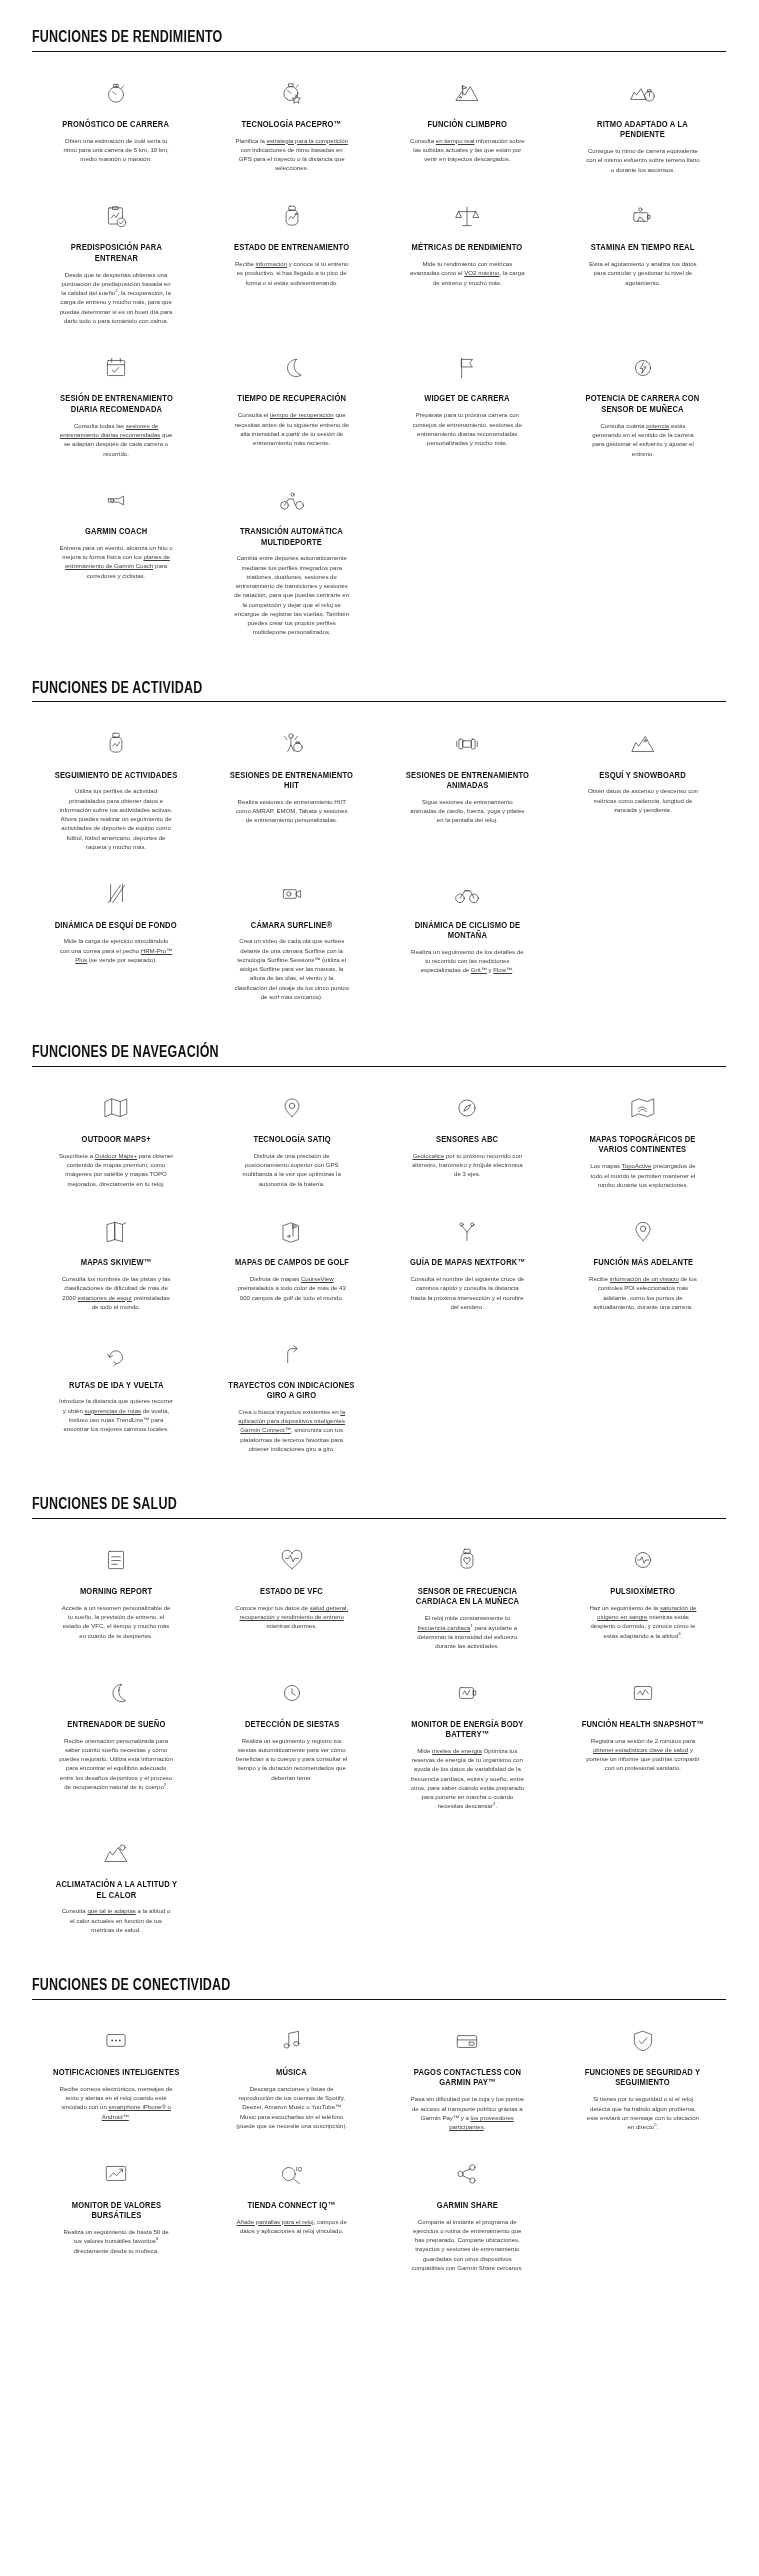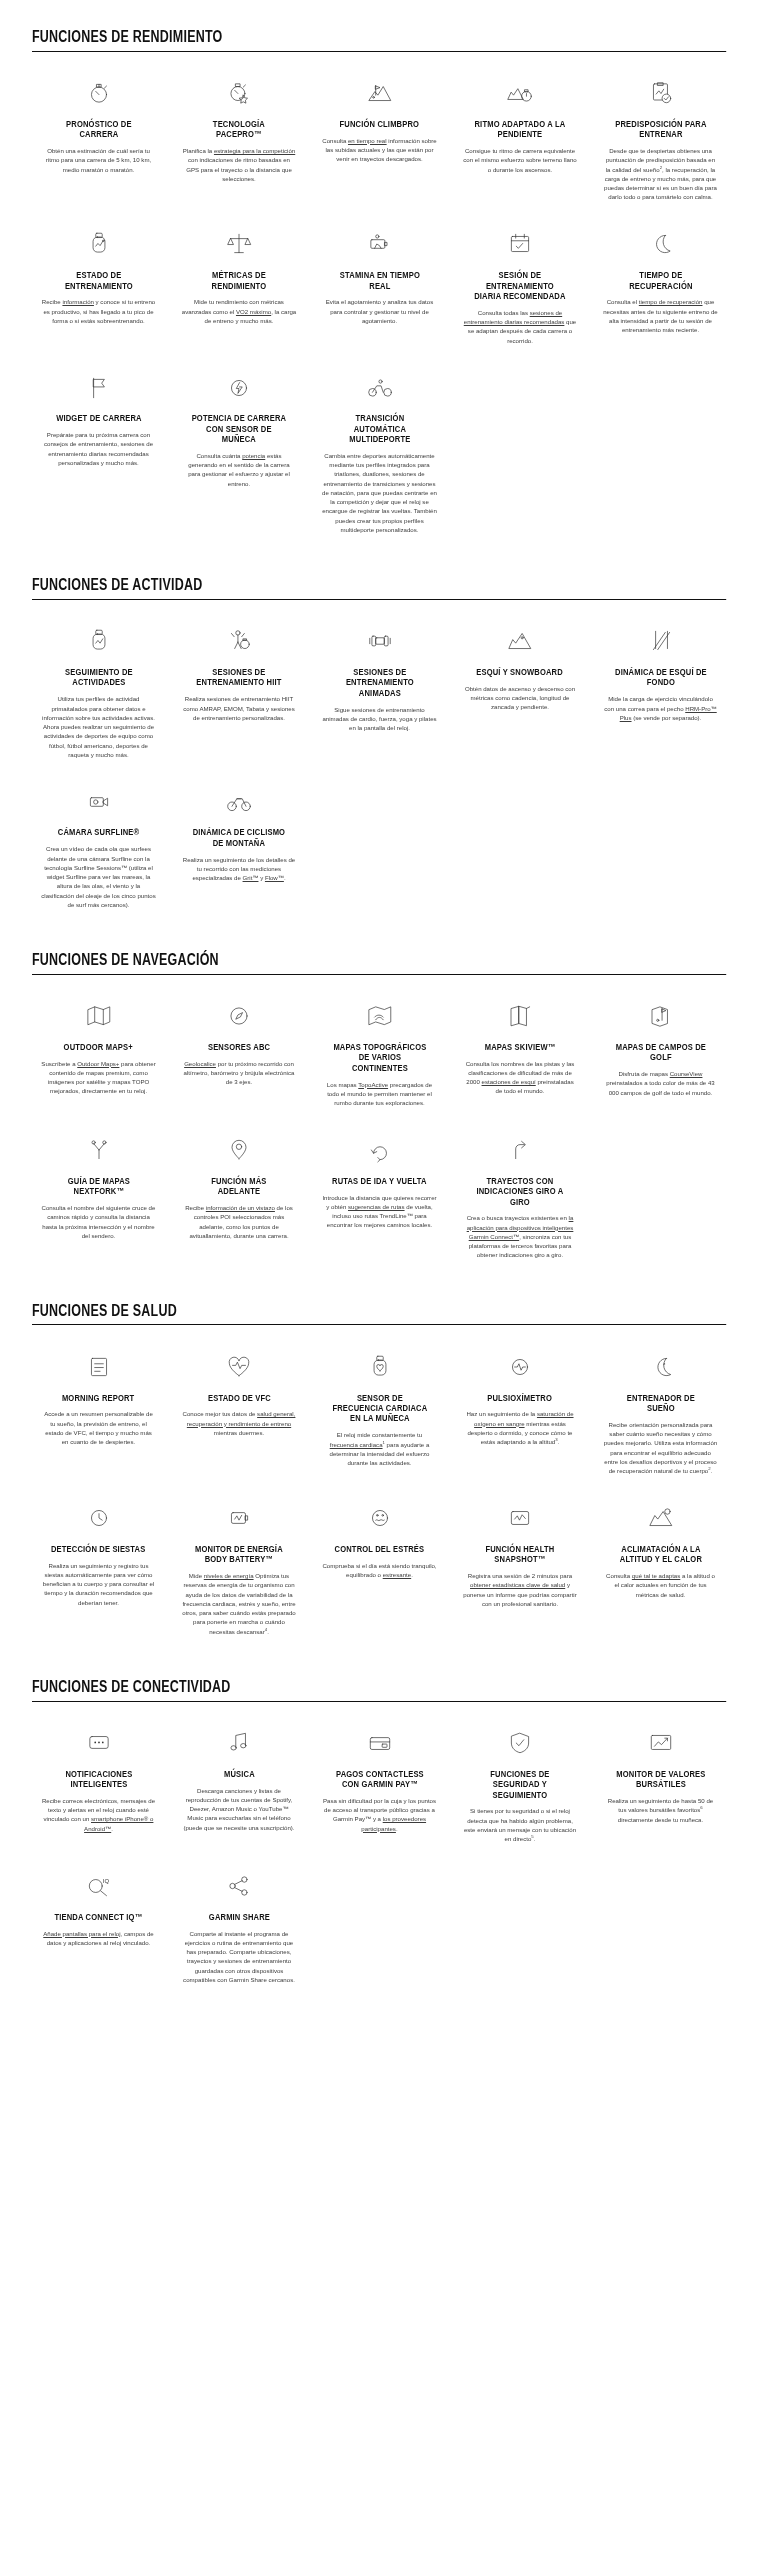--- a/index.html
+++ b/index.html
@@ -28,21 +28,21 @@
     padding-bottom: 4.8px;
     border-bottom: 0.8px solid #111111;
     margin-top: 28px;
     margin-bottom: 18px;
     transform: scaleX(0.78);
     transform-origin: left center;
     width: 128%;
   }
   .grid {
     display: grid;
-    grid-template-columns: repeat(5, 1fr);
+    grid-template-columns: repeat(4, 1fr);
     column-gap: 7.5px;
     row-gap: 5.3px;
   }
   .card {
     padding: 7.5px 8.6px 14px 8.6px;
     text-align: center;
     display: flex;
     flex-direction: column;
     align-items: center;
   }
@@ -218,20 +218,30 @@
               <circle cx="26" cy="26" r="14" stroke="#333" stroke-width="1.3" fill="none" stroke-linecap="round" stroke-linejoin="round"></circle>
               <polyline points="27,16 21,27 26,27 24,36 32,24 27,24" stroke="#333" stroke-width="1.3" fill="none" stroke-linecap="round" stroke-linejoin="round"></polyline>
             </svg>
           </div>
           <div class="card-title">POTENCIA DE CARRERA CON SENSOR DE MUÑECA</div>
           <div class="card-desc">Consulta cuánta <u>potencia</u> estás generando en el sentido de la carrera para gestionar el esfuerzo y ajustar el entreno.</div>
         </div>
         <div class="card">
           <div class="card-icon">
             <svg width="28" height="28" viewBox="0 0 52 52">
+              <path d="M12 22h18l10-5v16l-10-5H12a7 7 0 0 1 0-6z" stroke="#333" stroke-width="1.3" fill="none" stroke-linecap="round" stroke-linejoin="round"></path>
+              <circle cx="19" cy="25" r="3" stroke="#333" stroke-width="1.3" fill="none" stroke-linecap="round" stroke-linejoin="round"></circle>
+            </svg>
+          </div>
+          <div class="card-title">GARMIN COACH</div>
+          <div class="card-desc">Entrena para un evento, alcanza un hito o mejora tu forma física con los <u>planes de entrenamiento de Garmin Coach</u> para corredores y ciclistas.</div>
+        </div>
+        <div class="card">
+          <div class="card-icon">
+            <svg width="28" height="28" viewBox="0 0 52 52">
               <circle cx="12" cy="34" r="7" stroke="#333" stroke-width="1.3" fill="none" stroke-linecap="round" stroke-linejoin="round"></circle>
               <circle cx="40" cy="34" r="7" stroke="#333" stroke-width="1.3" fill="none" stroke-linecap="round" stroke-linejoin="round"></circle>
               <path d="M12 34l8-12h8l4 12" stroke="#333" stroke-width="1.3" fill="none" stroke-linecap="round" stroke-linejoin="round"></path>
               <circle cx="27" cy="14" r="3" stroke="#333" stroke-width="1.3" fill="none" stroke-linecap="round" stroke-linejoin="round"></circle>
             </svg>
           </div>
           <div class="card-title">TRANSICIÓN AUTOMÁTICA MULTIDEPORTE</div>
           <div class="card-desc">Cambia entre deportes automáticamente mediante tus perfiles integrados para triatlones, duatlones, sesiones de entrenamiento de transiciones y sesiones de natación, para que puedas centrarte en la competición y dejar que el reloj se encargue de registrar las vueltas. También puedes crear tus propios perfiles multideporte personalizados.</div>
         </div>
       </div>
@@ -331,20 +341,30 @@
               <line x1="18" y1="9" x2="18" y2="37" stroke="#333" stroke-width="1.3" fill="none" stroke-linecap="round" stroke-linejoin="round"></line>
               <line x1="34" y1="14" x2="34" y2="42" stroke="#333" stroke-width="1.3" fill="none" stroke-linecap="round" stroke-linejoin="round"></line>
             </svg>
           </div>
           <div class="card-title">OUTDOOR MAPS+</div>
           <div class="card-desc">Suscríbete a <u>Outdoor Maps+</u> para obtener contenido de mapas premium, como imágenes por satélite y mapas TOPO mejorados, directamente en tu reloj.</div>
         </div>
         <div class="card">
           <div class="card-icon">
             <svg width="28" height="28" viewBox="0 0 52 52">
+              <circle cx="26" cy="22" r="5" stroke="#333" stroke-width="1.3" fill="none" stroke-linecap="round" stroke-linejoin="round"></circle>
+              <path d="M26 42s13-11 13-20A13 13 0 1 0 13 22c0 9 13 20 13 20z" stroke="#333" stroke-width="1.3" fill="none" stroke-linecap="round" stroke-linejoin="round"></path>
+            </svg>
+          </div>
+          <div class="card-title">TECNOLOGÍA SATIQ</div>
+          <div class="card-desc">Disfruta de una precisión de posicionamiento superior con GPS multibanda a la vez que optimizas la autonomía de la batería.</div>
+        </div>
+        <div class="card">
+          <div class="card-icon">
+            <svg width="28" height="28" viewBox="0 0 52 52">
               <circle cx="26" cy="26" r="15" stroke="#333" stroke-width="1.3" fill="none" stroke-linecap="round" stroke-linejoin="round"></circle>
               <polygon points="32,20 24,24 20,32 28,28" stroke="#333" stroke-width="1.3" fill="none" stroke-linecap="round" stroke-linejoin="round"></polygon>
             </svg>
           </div>
           <div class="card-title">SENSORES ABC</div>
           <div class="card-desc"><u>Geolocalice</u> por tu próximo recorrido con altímetro, barómetro y brújula electrónica de 3 ejes.</div>
         </div>
         <div class="card">
           <div class="card-icon">
             <svg width="28" height="28" viewBox="0 0 52 52">
@@ -492,32 +512,20 @@
         <div class="card">
           <div class="card-icon">
             <svg width="28" height="28" viewBox="0 0 52 52">
               <rect x="12" y="16" width="26" height="20" rx="3" stroke="#333" stroke-width="1.3" fill="none" stroke-linecap="round" stroke-linejoin="round"></rect>
               <rect x="38" y="22" width="4" height="8" stroke="#333" stroke-width="1.3" fill="none" stroke-linecap="round" stroke-linejoin="round"></rect>
               <polyline points="18,28 22,22 26,30 31,21" stroke="#333" stroke-width="1.3" fill="none" stroke-linecap="round" stroke-linejoin="round"></polyline>
             </svg>
           </div>
           <div class="card-title">MONITOR DE ENERGÍA BODY BATTERY™</div>
           <div class="card-desc">Mide <u>niveles de energía</u> Optimiza tus reservas de energía de tu organismo con ayuda de los datos de variabilidad de la frecuencia cardiaca, estrés y sueño, entre otros, para saber cuándo estás preparado para ponerte en marcha o cuándo necesitas descansar<sup>4</sup>.</div>
-        </div>
-        <div class="card">
-          <div class="card-icon">
-            <svg width="28" height="28" viewBox="0 0 52 52">
-              <circle cx="26" cy="26" r="14" stroke="#333" stroke-width="1.3" fill="none" stroke-linecap="round" stroke-linejoin="round"></circle>
-              <path d="M18 30c3-3 5 3 8 0s5 3 8 0" stroke="#333" stroke-width="1.3" fill="none" stroke-linecap="round" stroke-linejoin="round"></path>
-              <circle cx="21" cy="21" r="1.5" stroke="#333" stroke-width="1.3" fill="none" stroke-linecap="round" stroke-linejoin="round"></circle>
-              <circle cx="31" cy="21" r="1.5" stroke="#333" stroke-width="1.3" fill="none" stroke-linecap="round" stroke-linejoin="round"></circle>
-            </svg>
-          </div>
-          <div class="card-title">CONTROL DEL ESTRÉS</div>
-          <div class="card-desc">Comprueba si el día está siendo tranquilo, equilibrado o <u>estresante</u>.</div>
         </div>
         <div class="card">
           <div class="card-icon">
             <svg width="28" height="28" viewBox="0 0 52 52">
               <rect x="10" y="14" width="32" height="24" rx="3" stroke="#333" stroke-width="1.3" fill="none" stroke-linecap="round" stroke-linejoin="round"></rect>
               <polyline points="16,28 21,22 25,30 30,20 36,27" stroke="#333" stroke-width="1.3" fill="none" stroke-linecap="round" stroke-linejoin="round"></polyline>
             </svg>
           </div>
           <div class="card-title">FUNCIÓN HEALTH SNAPSHOT™</div>
           <div class="card-desc">Registra una sesión de 2 minutos para <u>obtener estadísticas clave de salud</u> y ponerse un informe que podrías compartir con un profesional sanitario.</div>

